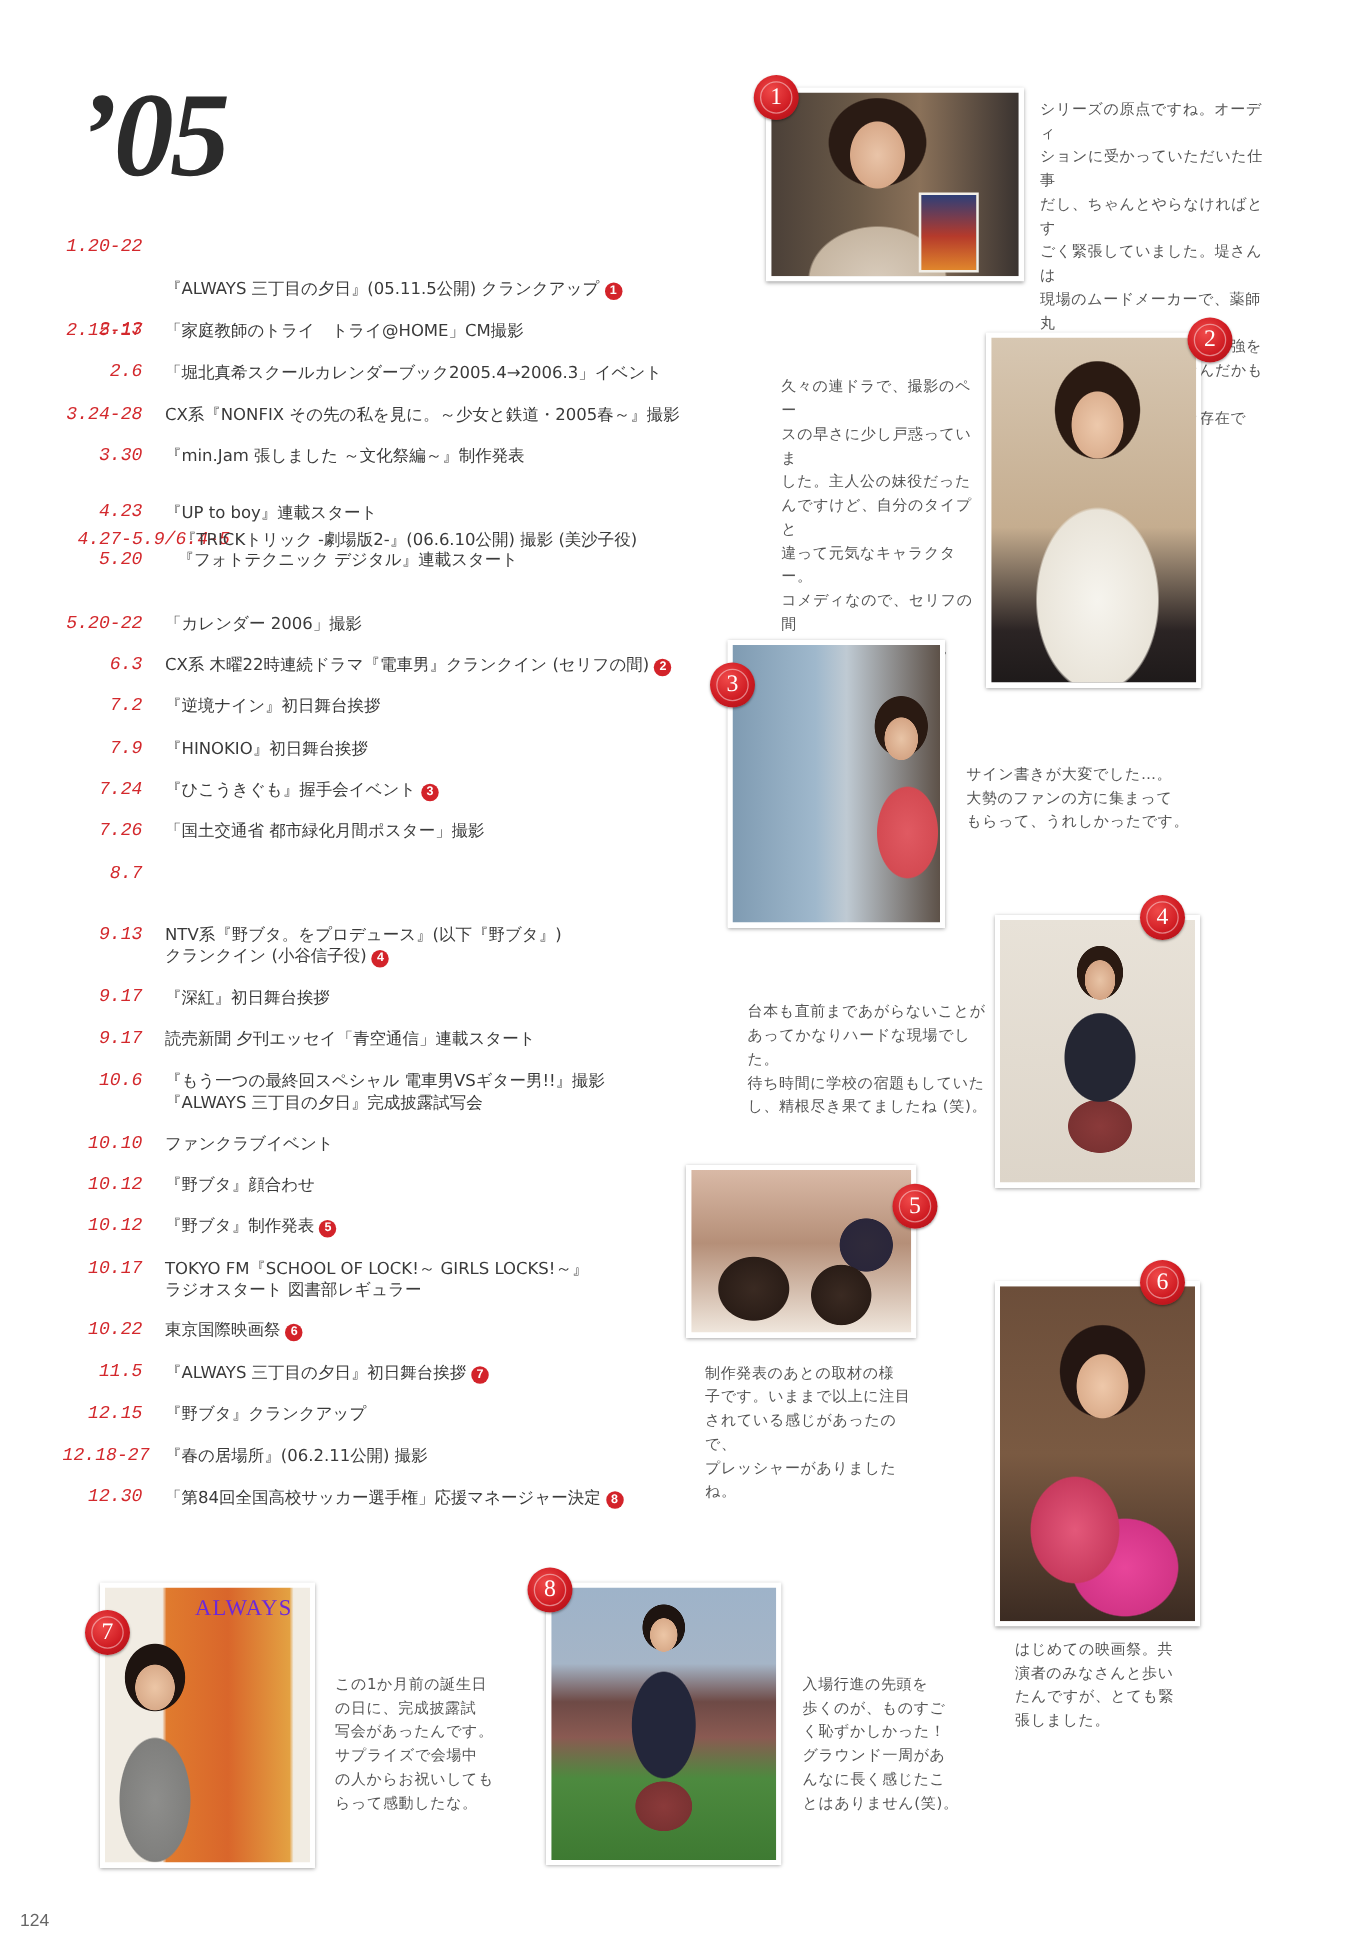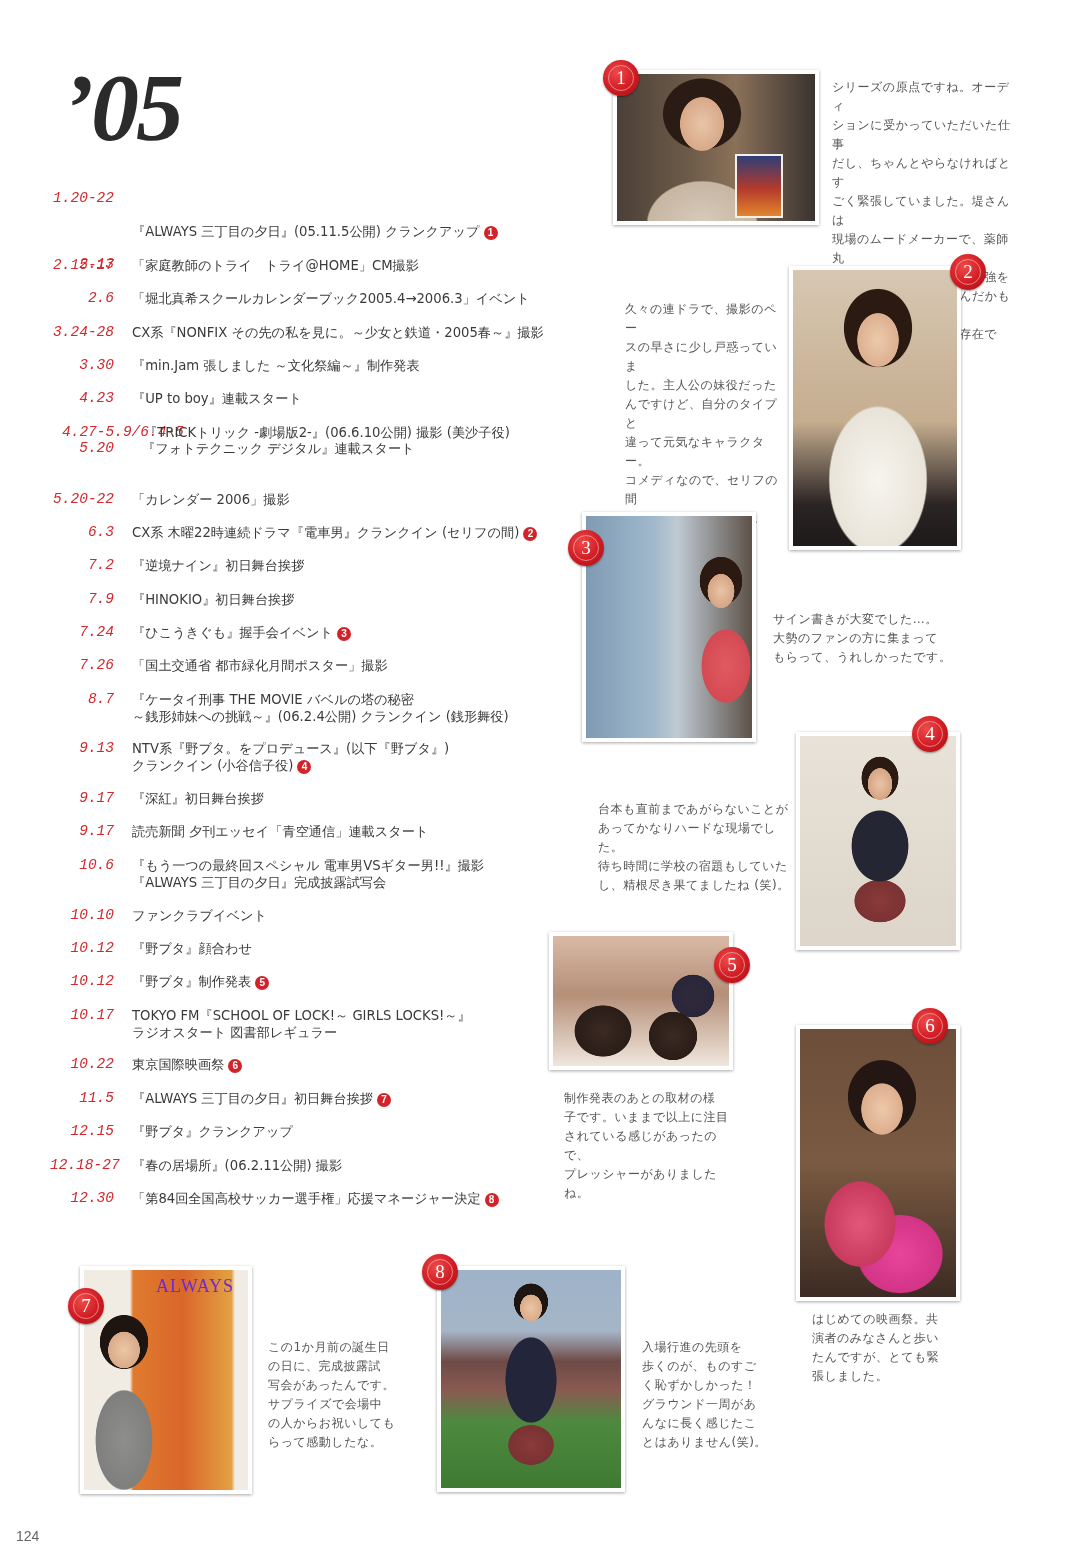--- a/index.html
+++ b/index.html
@@ -138,21 +138,21 @@
       <div class="tl-text">
         <span class="line">CX系『NONFIX その先の私を見に。～少女と鉄道・2005春～』撮影</span>
       </div>
     </div>
     <div class="tl-row" style="top: 167px;">
       <div class="tl-date" style="direction: ltr;">3.30</div>
       <div class="tl-text">
         <span class="line">『min.Jam 張しました ～文化祭編～』制作発表</span>
       </div>
     </div>
-    <div class="tl-row" style="top: 200px;">
+    <div class="tl-row" style="top: 212px;">
       <div class="tl-date" style="direction: ltr;">4.23</div>
       <div class="tl-text">
         <span class="line">『UP to boy』連載スタート</span>
       </div>
     </div>
     <div class="tl-row" style="top: 234px;">
       <div class="tl-date" style="direction: ltr; margin-left: 12px;">4.27-5.9/6.4-5</div>
       <div class="tl-text">
         <span class="line">『TRICKトリック -劇場版2-』(06.6.10公開) 撮影 (美沙子役)</span>
       </div>
@@ -194,24 +194,20 @@
       </div>
     </div>
     <div class="tl-row" style="top: 467px;">
       <div class="tl-date" style="direction: ltr;">7.26</div>
       <div class="tl-text">
         <span class="line">「国土交通省 都市緑化月間ポスター」撮影</span>
       </div>
     </div>
     <div class="tl-row" style="top: 501px;">
       <div class="tl-date" style="direction: ltr;">8.7</div>
-      <div class="tl-text">
-        <span class="line">『ケータイ刑事 THE MOVIE バベルの塔の秘密</span>
-        <span class="line">～銭形姉妹への挑戦～』(06.2.4公開) クランクイン (銭形舞役)</span>
-      </div>
     </div>
     <div class="tl-row" style="top: 550px;">
       <div class="tl-date" style="direction: ltr;">9.13</div>
       <div class="tl-text">
         <span class="line">NTV系『野ブタ。をプロデュース』(以下『野ブタ』)</span>
         <span class="line"><span class="">クランクイン (小谷信子役)</span><span class="badge">4</span></span>
       </div>
     </div>
     <div class="tl-row" style="top: 600px;">
       <div class="tl-date" style="direction: ltr;">9.17</div>

